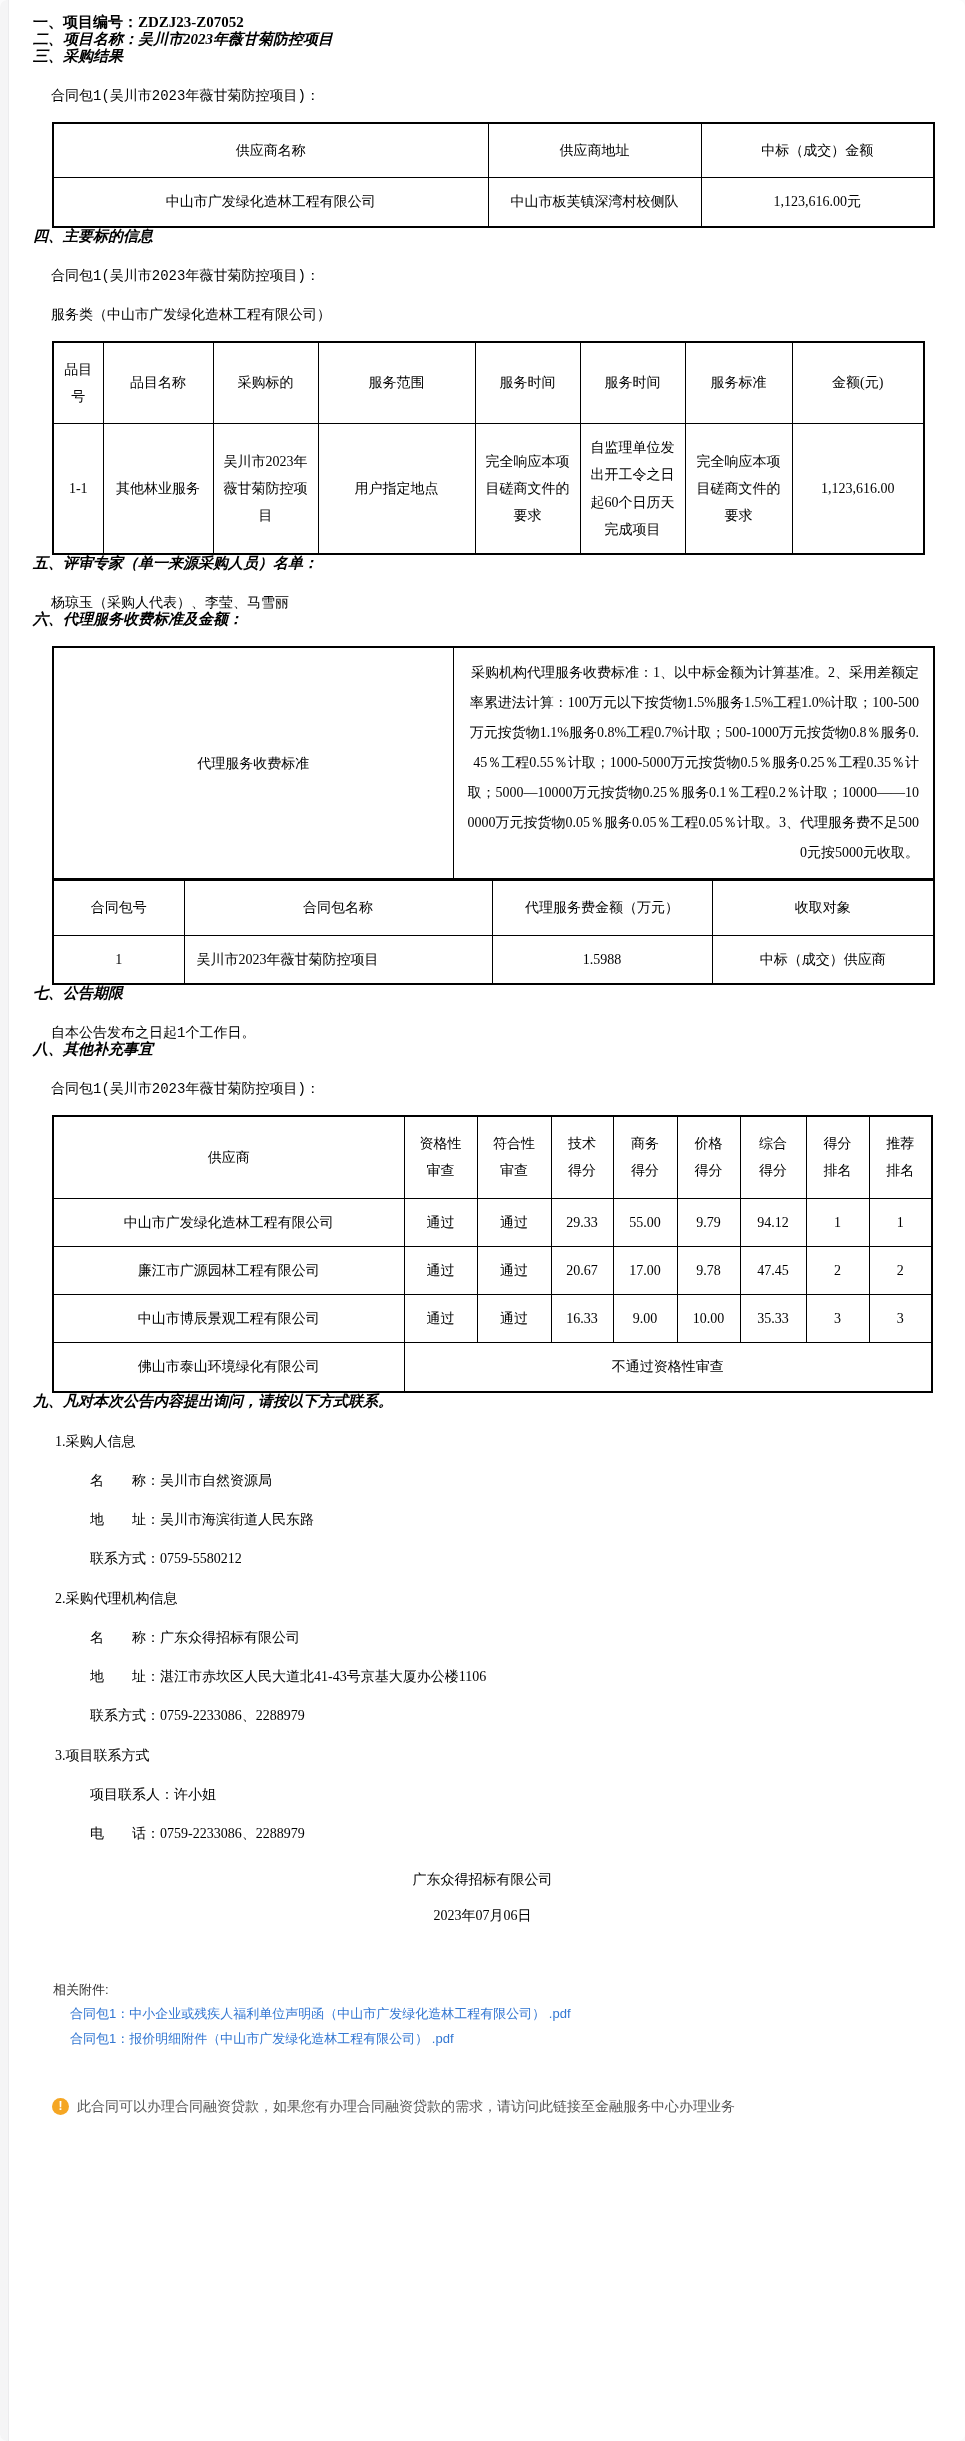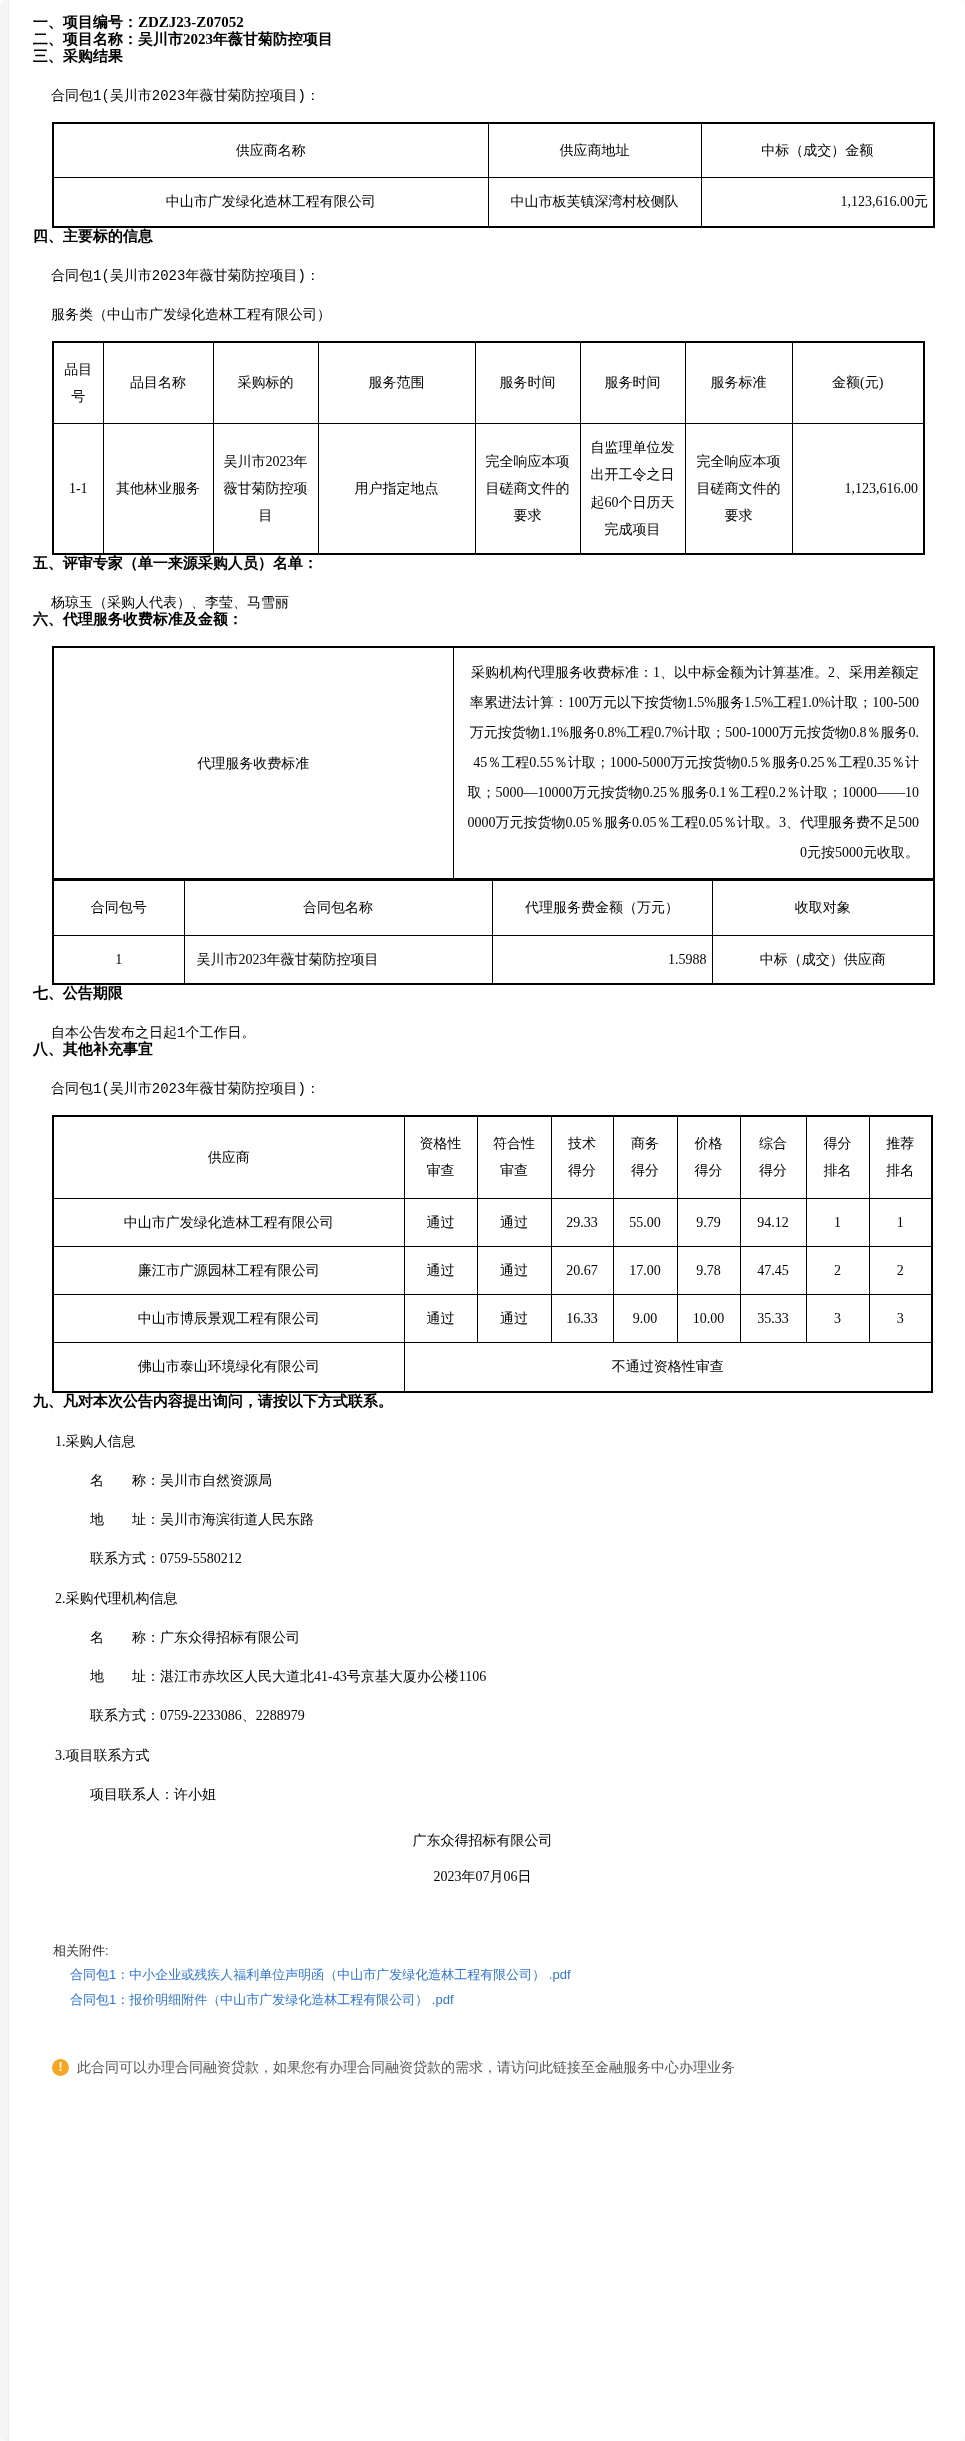--- a/index.html
+++ b/index.html
@@ -4,30 +4,30 @@
 <style>
   * { box-sizing: border-box; }
   html,body { margin:0; padding:0; background:#fbfbfc; }
   body { font-family:"Liberation Serif","DejaVu Serif",serif; color:#000; }
   .page { position:relative; width:965px; min-height:2441px; background:#fff; overflow:hidden;border-radius:7px; }
   .edge-strip { position:absolute; left:0; top:0; bottom:0; width:9px; background:#f5f5f6; border-right:1px solid #ececee; }
   .content { padding:14px 30px 50px 33px; }
 
   h2.sec { font-size:15px; font-weight:bold; margin:0; line-height:17px; }
   .mt-first { margin-top:8px; }
-  .mt-sec { margin-top:34px; }
+  .mt-sec { margin-top:34px;font-style:italic; }
   .subline { font-size:14px; line-height:16px; margin:23px 0 0 18px;font-family:Liberation Mono, monospace; }
 
   table { border-collapse:collapse; table-layout:fixed; margin:18px 0 0 19px;
           border:2px solid #000; }
   th, td { border:1px solid #000; font-weight:normal; font-size:14px; text-align:center;
            padding:10px 5px; line-height:1.95; word-break:break-all; vertical-align:middle; }
   th { padding:13px 5px; }
   .left  { text-align:left; }
-  .right { text-align:right; padding-right:5px; }
+  .right { text-align:center; padding-right:5px; }
   .pre { white-space:pre-line; }
   .feecell { padding:10px 14px; line-height:30px; text-align:right; }
   .stack-table { margin-top:-1px; }
 
   .contact-item   { font-size:14px; line-height:16px; margin:24px 0 0 22px; }
   .contact-detail { font-size:14px; line-height:16px; margin:23px 0 0 57px; }
 
   .sig { text-align:center; font-size:14px; margin:30px 3px 0 0; line-height:16px; }
 
   .footer-area { font-family:"Liberation Sans","DejaVu Sans",sans-serif; }
@@ -240,20 +240,21 @@
     <div class="contact-detail">地　　址：吴川市海滨街道人民东路</div>
     <div class="contact-detail">联系方式：0759-5580212</div>
 
     <div class="contact-item">2.采购代理机构信息</div>
     <div class="contact-detail">名　　称：广东众得招标有限公司</div>
     <div class="contact-detail">地　　址：湛江市赤坎区人民大道北41-43号京基大厦办公楼1106</div>
     <div class="contact-detail">联系方式：0759-2233086、2288979</div>
 
     <div class="contact-item">3.项目联系方式</div>
     <div class="contact-detail">项目联系人：许小姐</div>
+    <div class="contact-detail">电　　话：0759-2233086、2288979</div>
 
     <div class="sig">广东众得招标有限公司</div>
     <div class="sig" style="margin-top:20px">2023年07月06日</div>
 
     <div class="footer-area">
       <div class="attach-label">相关附件:</div>
       <a class="attach-link">合同包1：中小企业或残疾人福利单位声明函（中山市广发绿化造林工程有限公司） .pdf</a>
       <a class="attach-link">合同包1：报价明细附件（中山市广发绿化造林工程有限公司） .pdf</a>
 
       <div class="notice">

